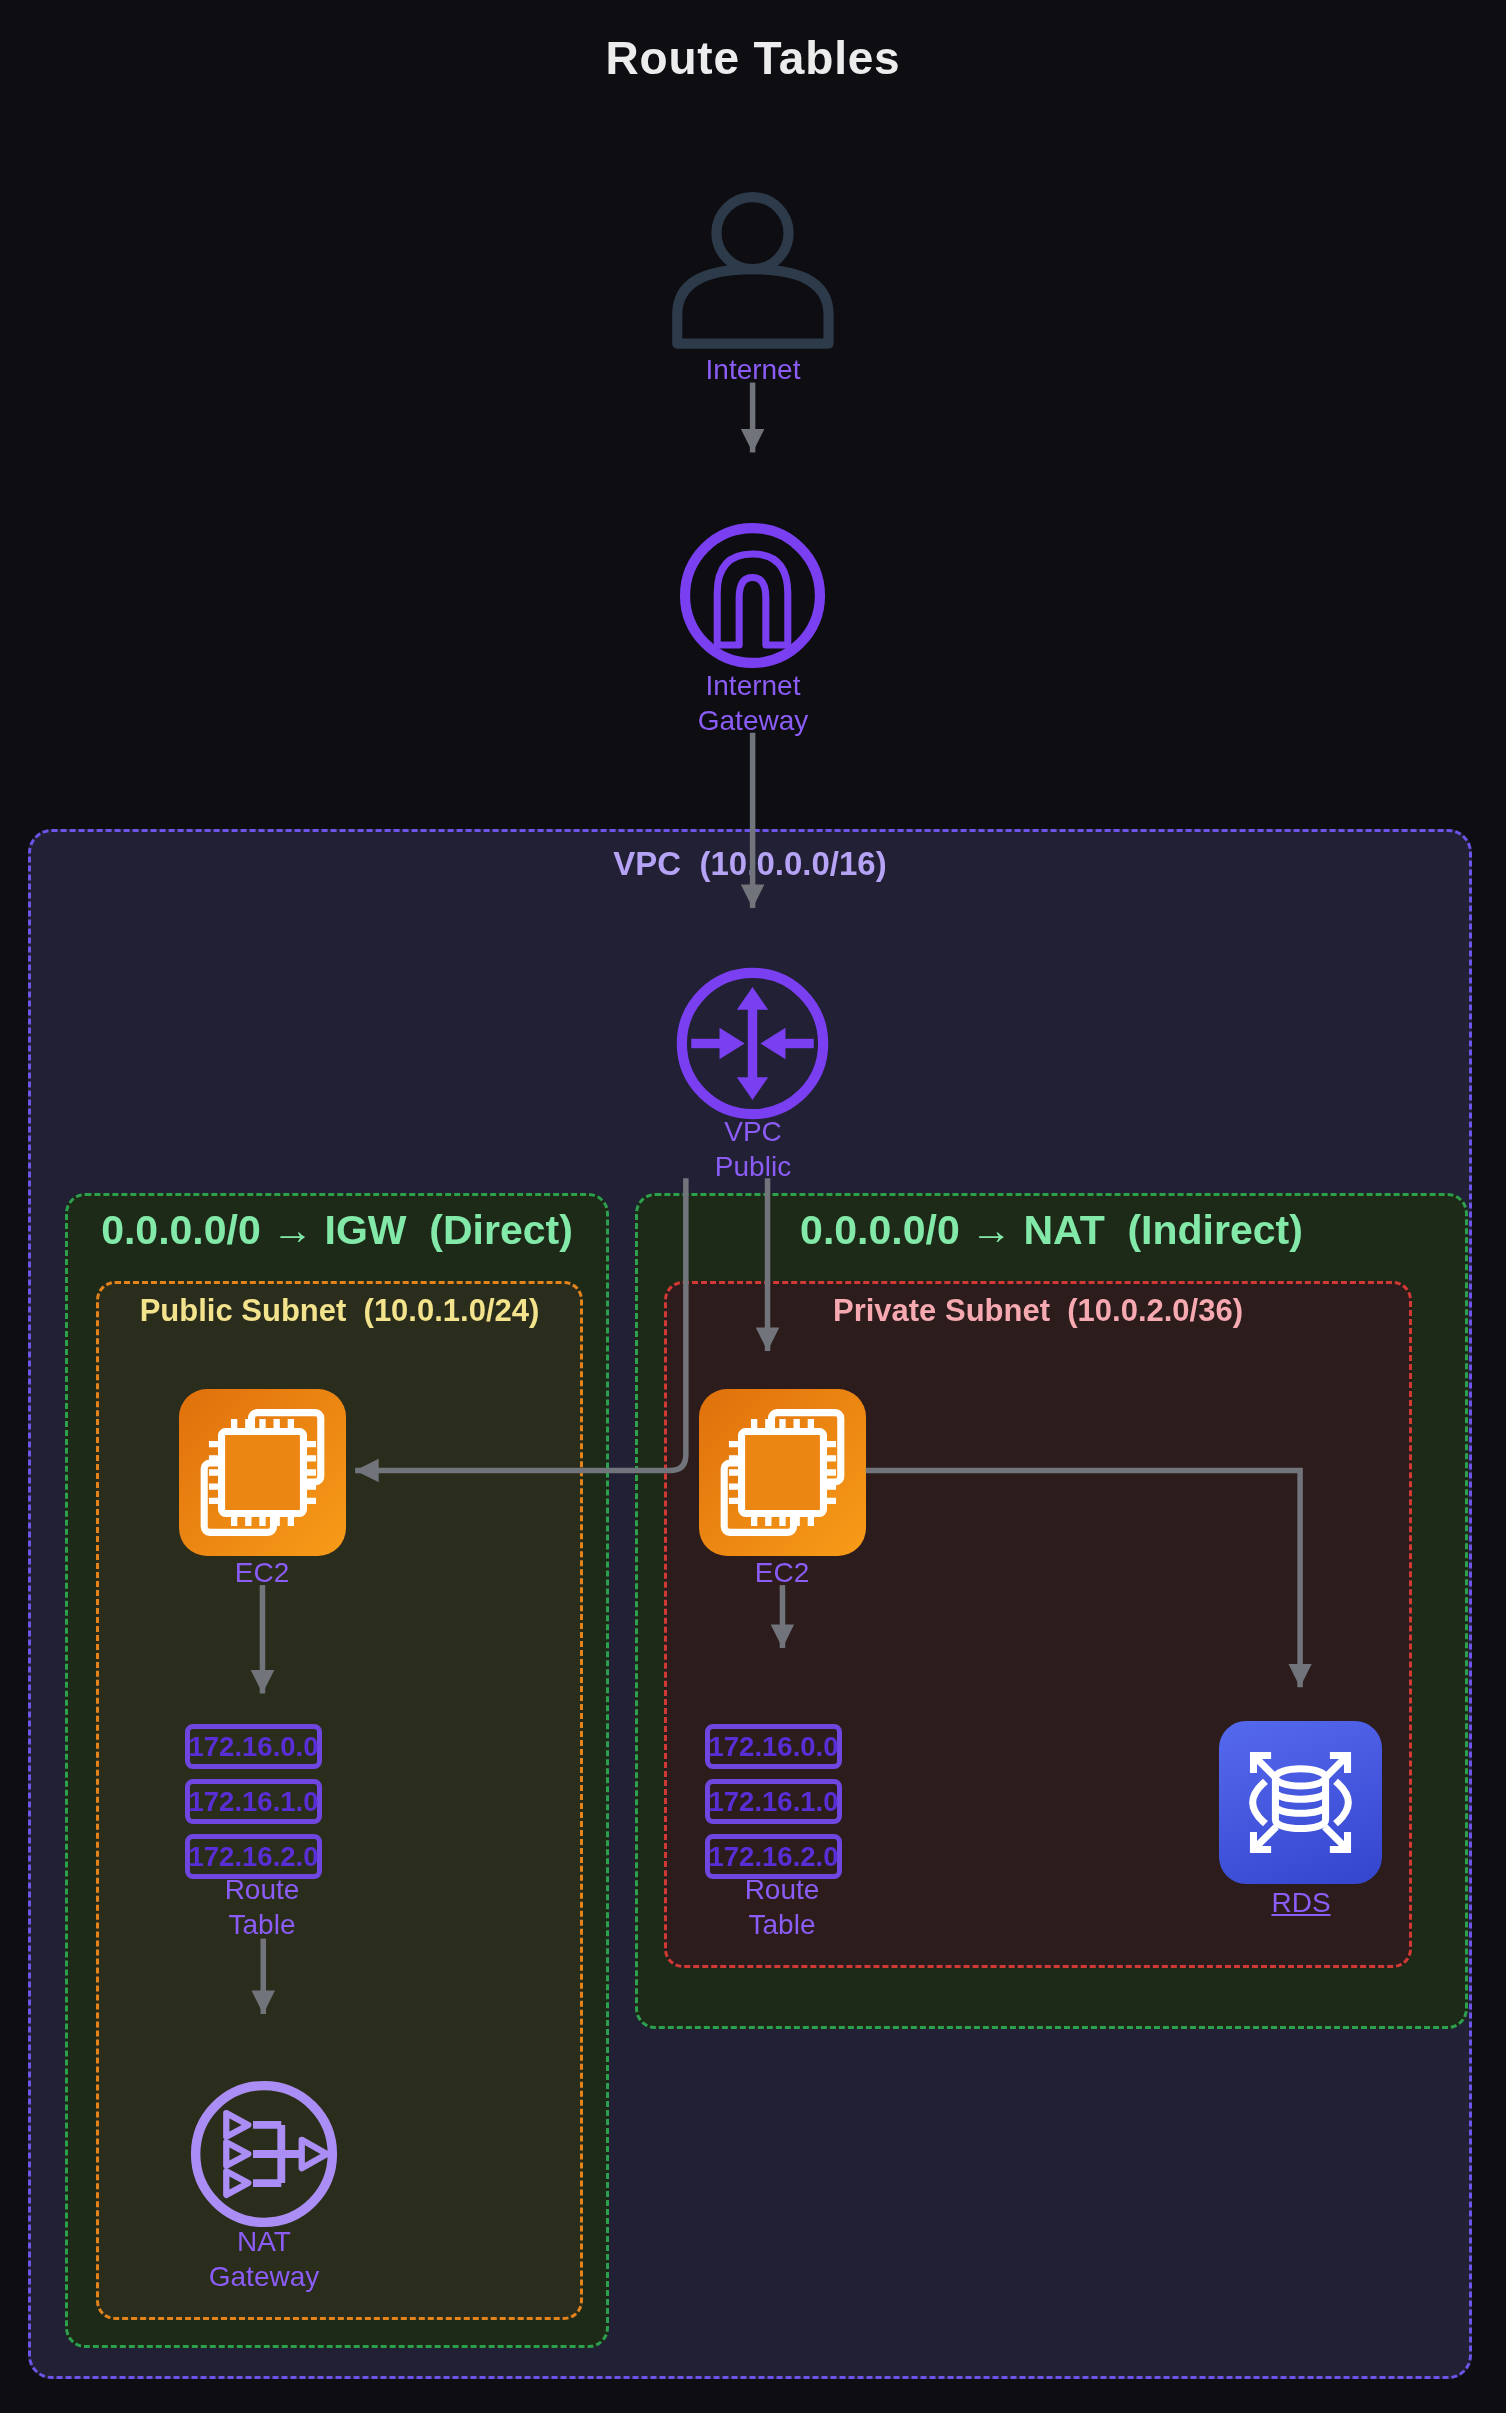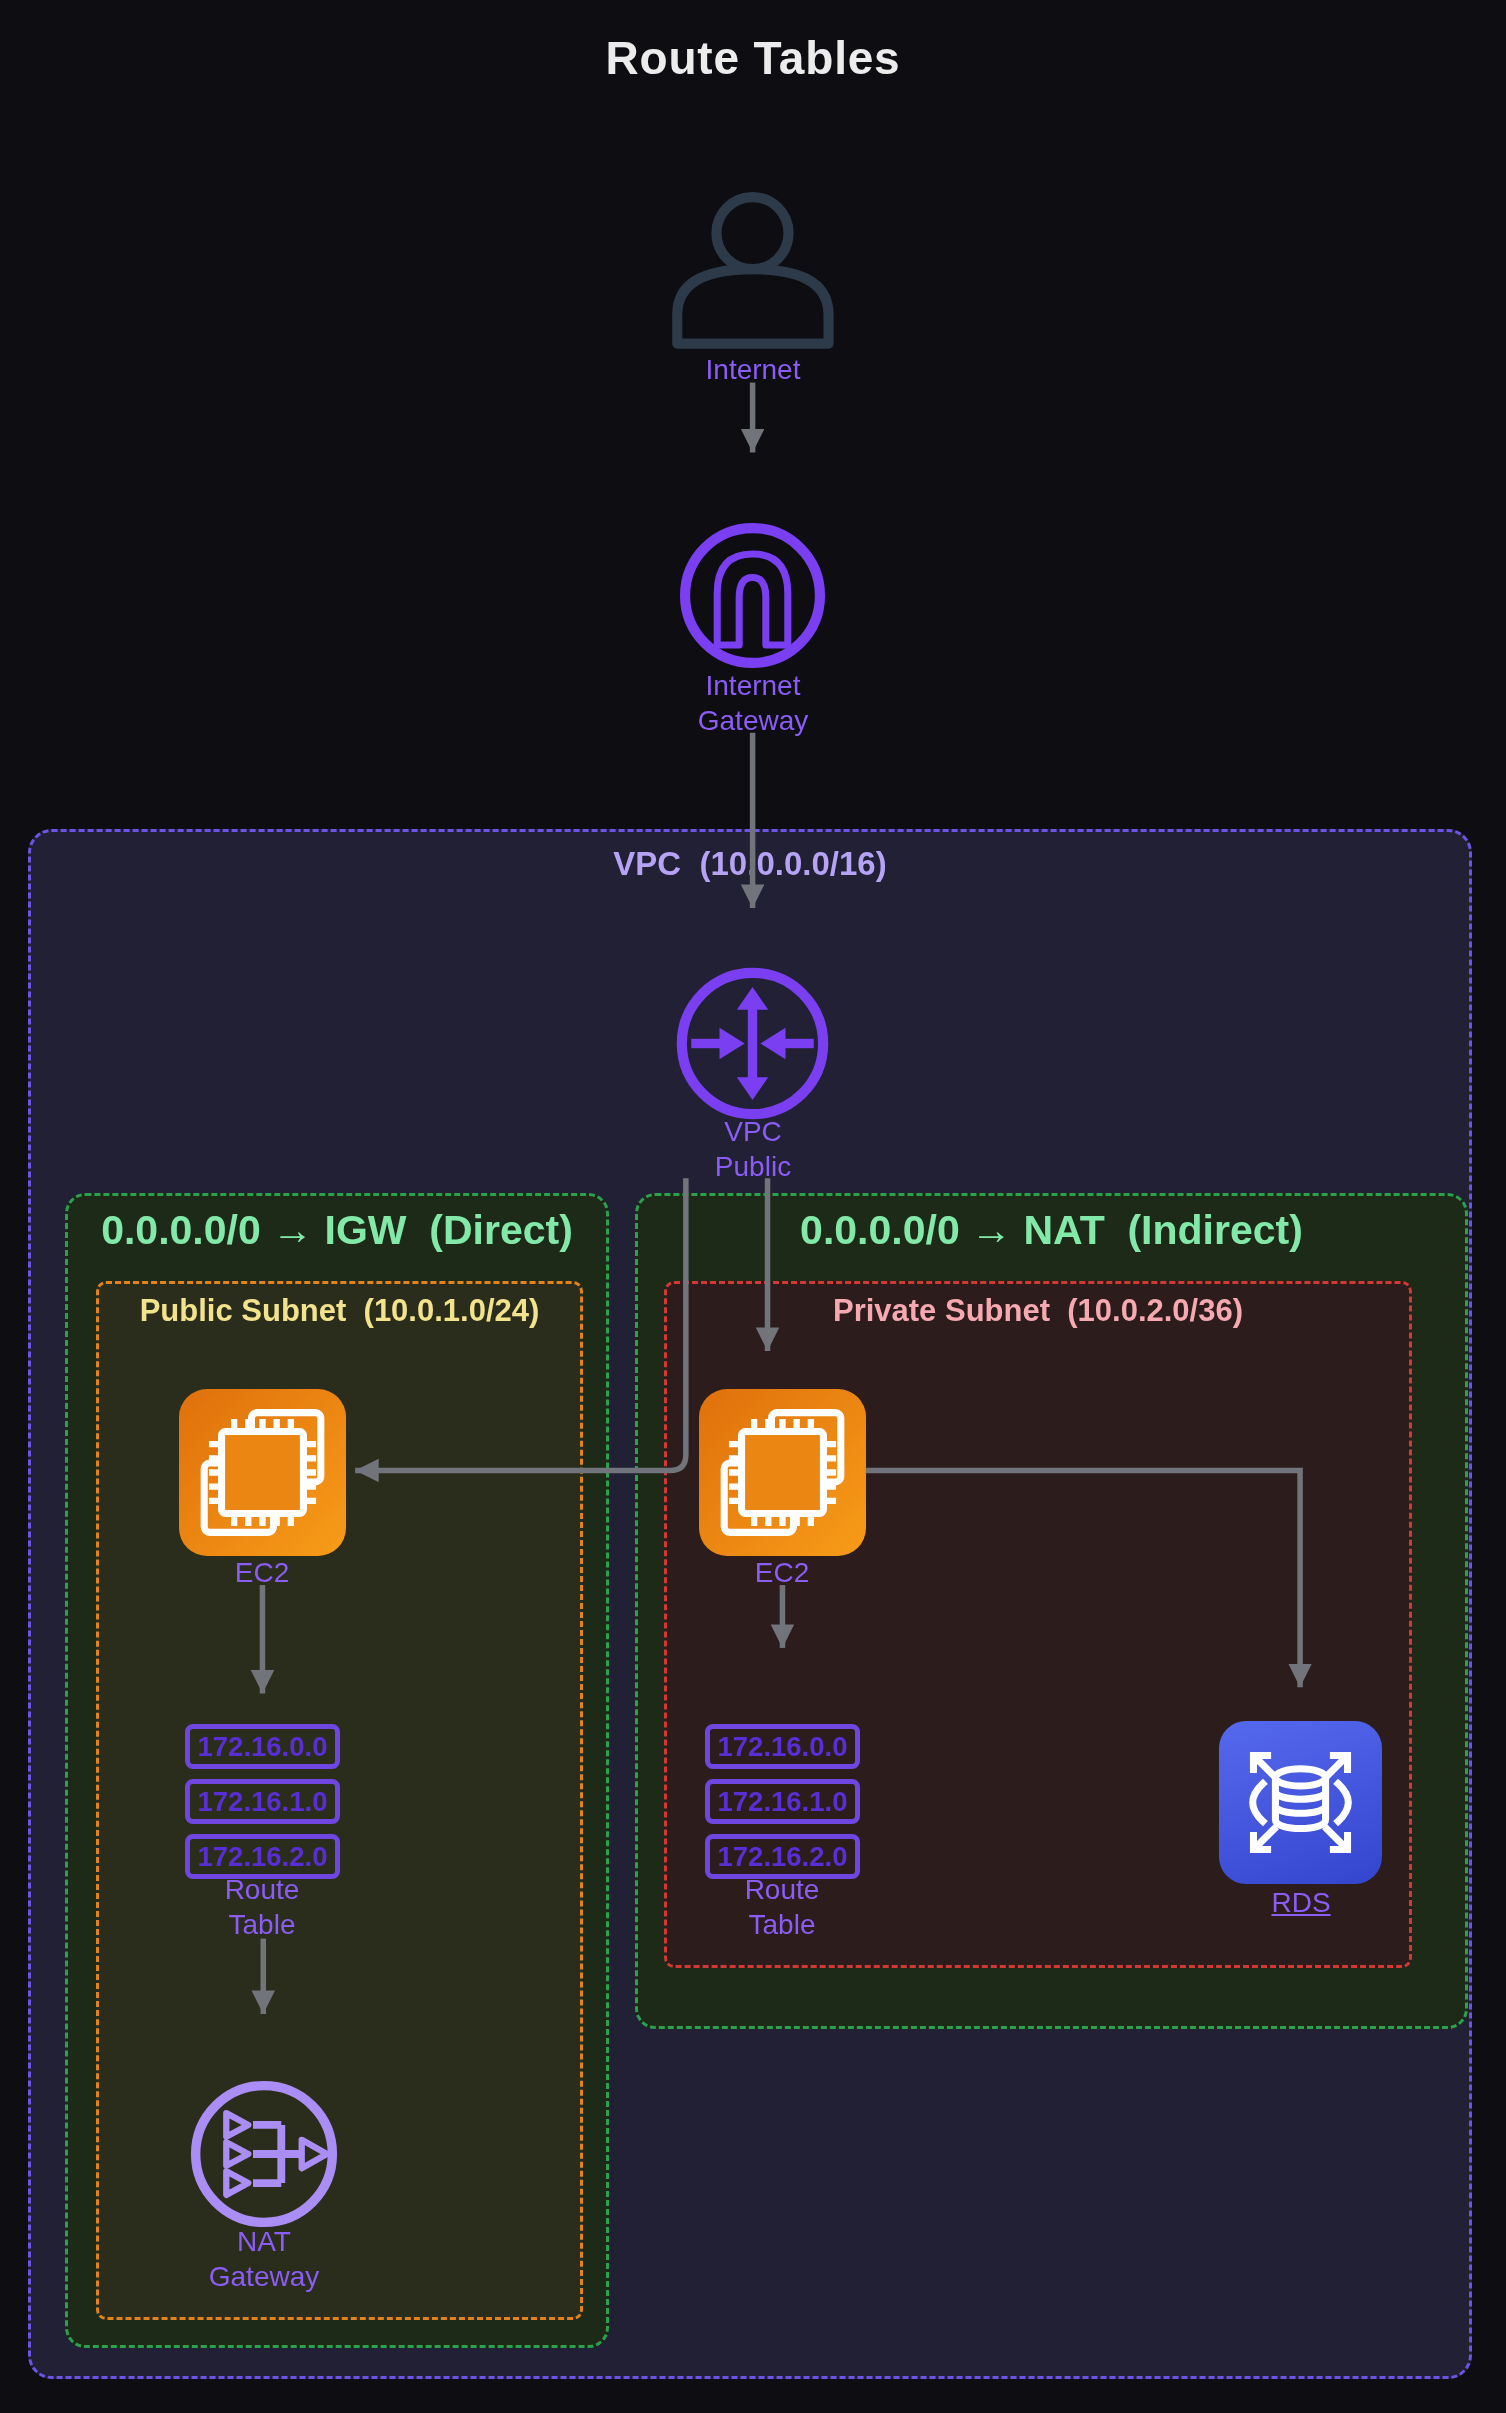--- a/index.html
+++ b/index.html
@@ -36,21 +36,21 @@
     position:absolute; border:3.9px dashed #2da04e; border-radius:20.4px;
     background:#1d2a18; z-index:2;
   }
   .rule-box.left  { left:65px;  top:1193px; width:544px;  height:1155px; }
   .rule-box.right { left:635px; top:1193px; width:833px; height:836px; }
   .rule-label {
     position:absolute; left:0; width:100%; top:11px; text-align:center;
     font-size:41px; font-weight:bold; color:#83e9a9;
   }
   .subnet {
-    position:absolute; border-radius:10px; z-index:3;
+    position:absolute; border-radius:19px; z-index:3;
   }
   .subnet.public {
     left:96px; top:1281px; width:487px; height:1039px;
     border:3.9px dashed #e2831c; background:#2b2d1c;
   }
   .subnet.private {
     left:664px; top:1281px; width:748px; height:687px;
     border:3.9px dashed #d13a34; background:#2c1d1c;
   }
   .subnet-label {
@@ -70,21 +70,21 @@
   .rds-icon {
     width:163px; height:163px; border-radius:27px;
     background:linear-gradient(160deg,#5569ee 0%,#3445cd 100%);
     z-index:4;
   }
   .txt { z-index:6; }
 
   
   .rt-stack { display:flex; flex-direction:column; gap:10.2px; z-index:4; }
   .rt-entry {
-    width:155px; height:45px;
+    width:137px; height:45px;
     border:5.5px solid #6f46df; border-radius:7.9px;
     color:#5a2ed6; font-size:27.5px; font-weight:600;
     display:flex; align-items:center; justify-content:center;
     letter-spacing:0px;
   }
 
   .connectors { position:absolute; left:0; top:0; z-index:10; pointer-events:none; }
 </style>
 </head>
 <body>

